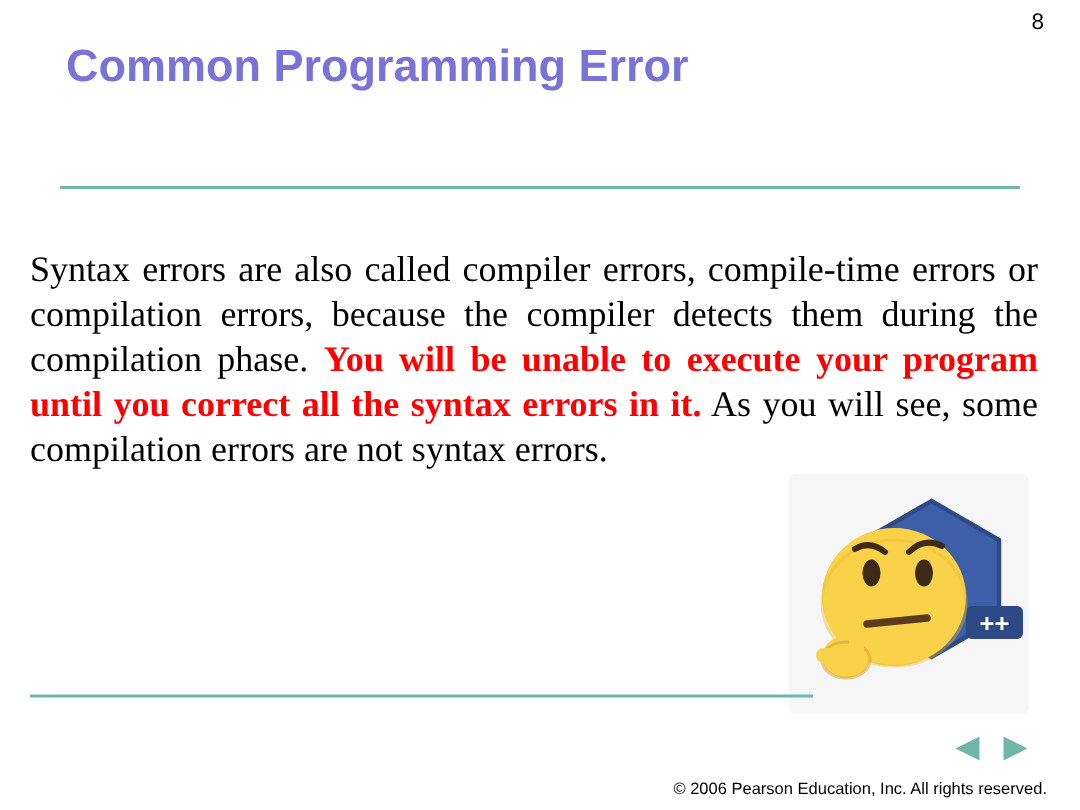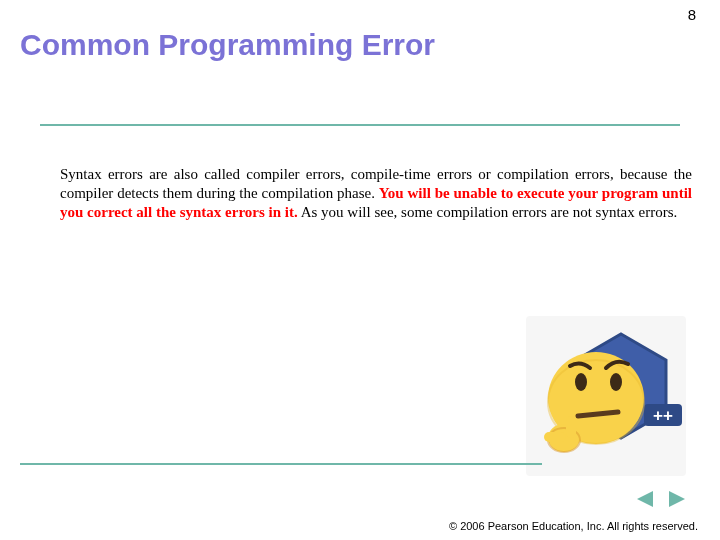--- a/index.html
+++ b/index.html
@@ -18,39 +18,39 @@
     font-family: Arial, sans-serif;
     font-size: 15px;
     color: #000;
   }
   .title {
     font-family: Arial, Helvetica, sans-serif;
     font-size: 30px;
     font-weight: bold;
     color: #7b72d6;
     padding: 28px 0 0 20px;
+    margin-left: 24px;
   }
   .hr-top {
     position: absolute;
     top: 124px;
     left: 40px;
     right: 40px;
     height: 2px;
     background: #6fb7a9;
   }
   .body-text {
     position: absolute;
     top: 165px;
     left: 20px;
     right: 28px;
-    font-size: 15px;
+    font-size: 24px;
     line-height: 1.25;
     color: #000;
     text-align: justify;
-    margin-left: 40px;
   }
   .body-text .red {
     color: #ff0000;
     font-weight: bold;
   }
   .hr-bottom {
     position: absolute;
     left: 20px;
     right: 178px;
     top: 463px;

